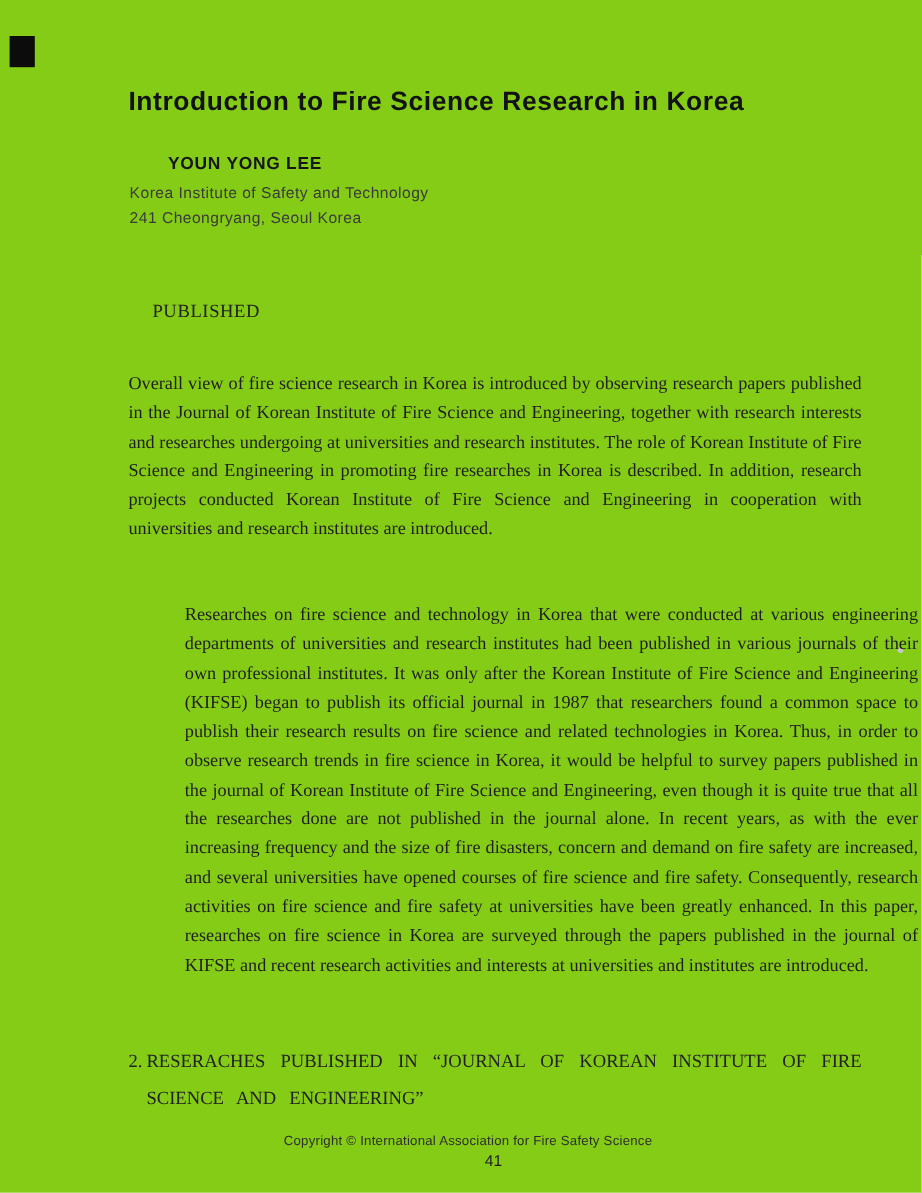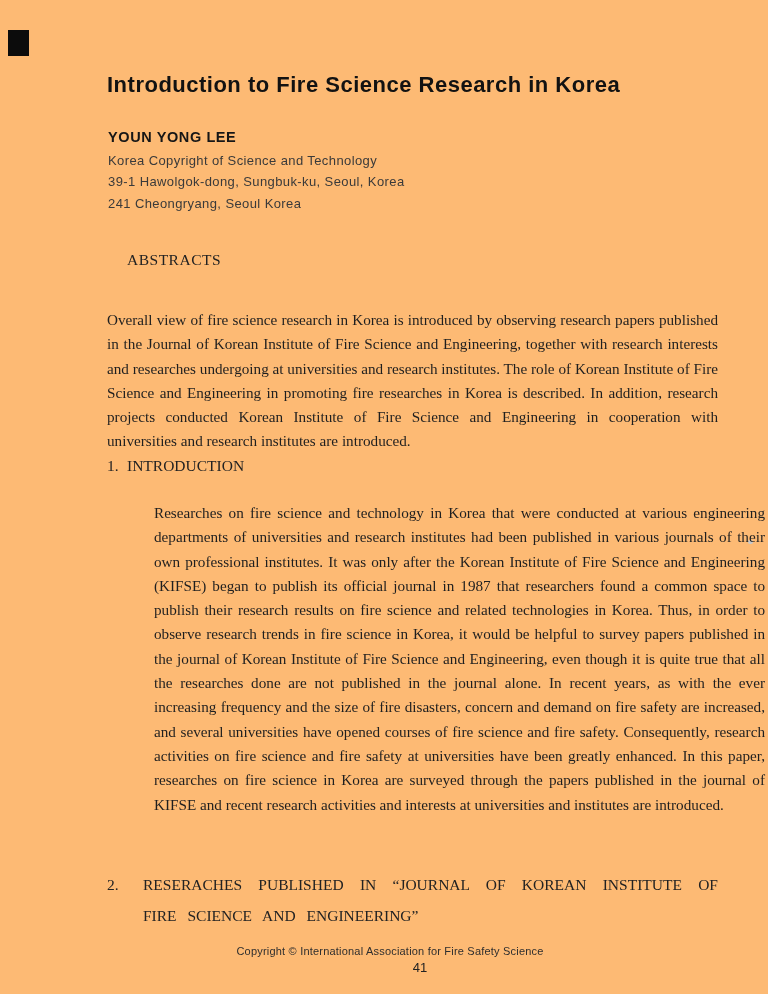--- a/index.html
+++ b/index.html
@@ -4,21 +4,21 @@
 <style>
   * { margin: 0; padding: 0; box-sizing: border-box; }
   html, body { width: 768px; height: 994px; }
   body {
     background: #ffffff;
     position: relative;
     overflow: hidden;
     font-family: "Liberation Serif", serif;
     color: #1f1f1f;
   }
-  .page { position: absolute; inset: 0; background: #fdba74; }
+  .page { position: absolute; inset: 0; background: #84cc16; }
 
   
   .artifact-square {
     position: absolute; left: 8px; top: 30px; width: 21px; height: 26px;
     background: #0c0c0c;
   }
   .artifact-speck {
     position: absolute; left: 748px; top: 540px; width: 5px; height: 4px;
     background: #c9c9c9; border-radius: 2px;
   }
@@ -27,21 +27,21 @@
     position: absolute; left: 107px; top: 72px; width: 620px;
     font-family: "Liberation Sans", sans-serif;
     font-weight: bold; font-size: 22px; letter-spacing: 0.5px;
     color: #121212; white-space: nowrap;
   }
 
   .author-block { position: absolute; left: 108px; top: 129px; width: 480px; }
   .author-name {
     font-family: "Liberation Sans", sans-serif;
     font-weight: bold; font-size: 14.5px; letter-spacing: 0.6px;
-    color: #161616; margin-bottom: 5px;
+    color: #161616; margin-bottom: 5px; margin-left: 32px;
   }
   .author-line {
     font-family: "Liberation Sans", sans-serif;
     font-size: 13px; letter-spacing: 0.4px; line-height: 21.3px;
     color: #3a3a3a;
   }
 
   .abstract-heading {
     position: absolute; left: 127px; top: 251px;
     font-size: 15.5px; letter-spacing: 0.5px; color: #222;
@@ -55,68 +55,63 @@
 
   .section-heading {
     position: absolute; left: 107px; width: 611px;
     font-size: 15.5px; color: #222;
   }
   .sec1 { top: 457px; }
   .sec1 .sec-num { display: inline-block; width: 20px; }
   .sec2 { top: 869px; line-height: 31px; }
   .sec2 .sec-num { position: absolute; left: 0; top: 0; }
   .sec2 .sec-title-text {
-    display: block; margin-left: 36px; text-align: justify;
+    display: block; margin-left: 15px; text-align: justify;
     word-spacing: 7px;
   }
 
   .section1-body {
     position: absolute; left: 107px; top: 501px; width: 611px;
     font-size: 15.2px; line-height: 24.3px; text-align: justify;
     color: #1f1f1f;
     margin-left: 47px;
   }
 
   .footer-copyright {
     position: absolute; left: 0; top: 945px; width: 780px;
     text-align: center;
     font-family: "Liberation Sans", sans-serif;
     font-size: 11px; letter-spacing: 0.2px; color: #2e2e2e;
   }
   .footer-pagenum {
     position: absolute; left: 404px; top: 960px; width: 32px;
-    text-align: center;
     font-family: "Liberation Sans", sans-serif;
     font-size: 13px; color: #222;
   }
 </style>
 </head>
 <body>
 
 <div class="page">
 
   <div class="artifact-square"></div>
   <div class="artifact-speck"></div>
 
   <h1 class="doc-title">Introduction to Fire Science Research in Korea</h1>
 
   <div class="author-block">
     <div class="author-name">YOUN YONG LEE</div>
-    <div class="author-line">Korea Copyright of Science and Technology</div>
-    <div class="author-line">39-1 Hawolgok-dong, Sungbuk-ku, Seoul, Korea</div>
+    <div class="author-line">Korea Institute of Safety and Technology</div>
     <div class="author-line">241 Cheongryang, Seoul Korea</div>
   </div>
 
-  <div class="abstract-heading">ABSTRACTS</div>
+  <div class="abstract-heading">PUBLISHED</div>
 
   <p class="abstract-body">Overall view of fire science research in Korea is introduced by observing research papers published in the Journal of Korean Institute of Fire Science and Engineering, together with research interests and researches undergoing at universities and research institutes. The role of Korean Institute of Fire Science and Engineering in promoting fire researches in Korea is described. In addition, research projects conducted Korean Institute of Fire Science and Engineering in cooperation with universities and research institutes are introduced.</p>
 
-  <div class="section-heading sec1">
-    <span class="sec-num">1.</span><span class="sec-title-text">INTRODUCTION</span>
-  </div>
 
   <p class="section1-body">Researches on fire science and technology in Korea that were conducted at various engineering departments of universities and research institutes had been published in various journals of their own professional institutes. It was only after the Korean Institute of Fire Science and Engineering (KIFSE) began to publish its official journal in 1987 that researchers found a common space to publish their research results on fire science and related technologies in Korea. Thus, in order to observe research trends in fire science in Korea, it would be helpful to survey papers published in the journal of Korean Institute of Fire Science and Engineering, even though it is quite true that all the researches done are not published in the journal alone. In recent years, as with the ever increasing frequency and the size of fire disasters, concern and demand on fire safety are increased, and several universities have opened courses of fire science and fire safety. Consequently, research activities on fire science and fire safety at universities have been greatly enhanced. In this paper, researches on fire science in Korea are surveyed through the papers published in the journal of KIFSE and recent research activities and interests at universities and institutes are introduced.</p>
 
   <div class="section-heading sec2">
     <span class="sec-num">2.</span>
     <span class="sec-title-text">RESERACHES PUBLISHED IN “JOURNAL OF KOREAN INSTITUTE OF FIRE SCIENCE AND ENGINEERING”</span>
   </div>
 
   <div class="footer-copyright">Copyright © International Association for Fire Safety Science</div>
   <div class="footer-pagenum">41</div>

